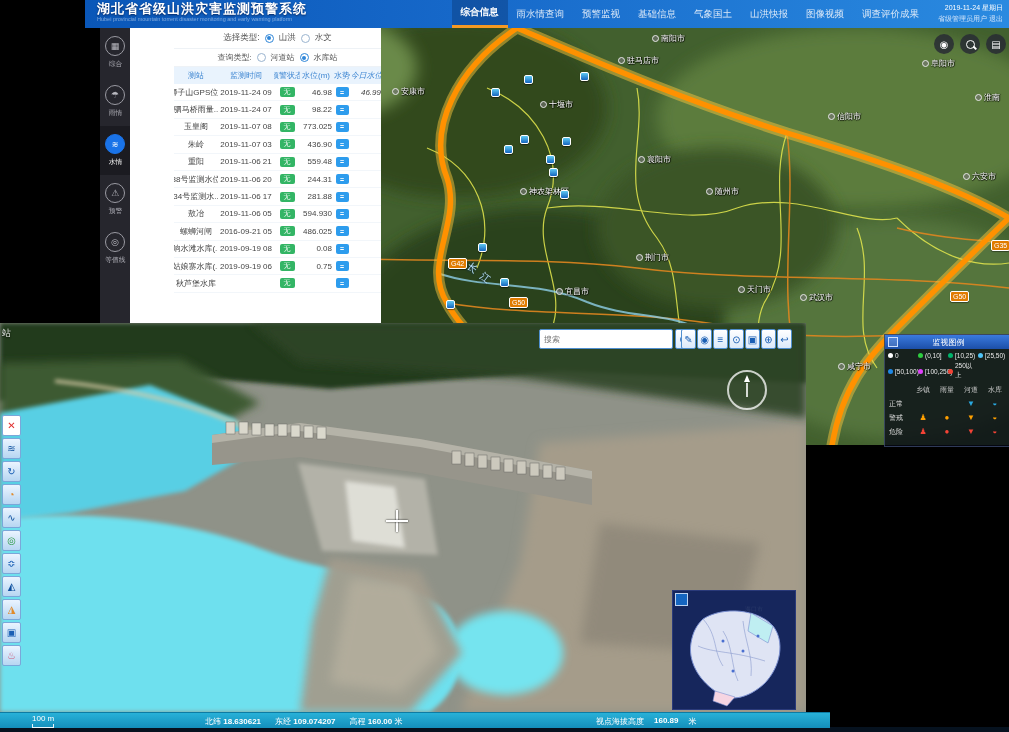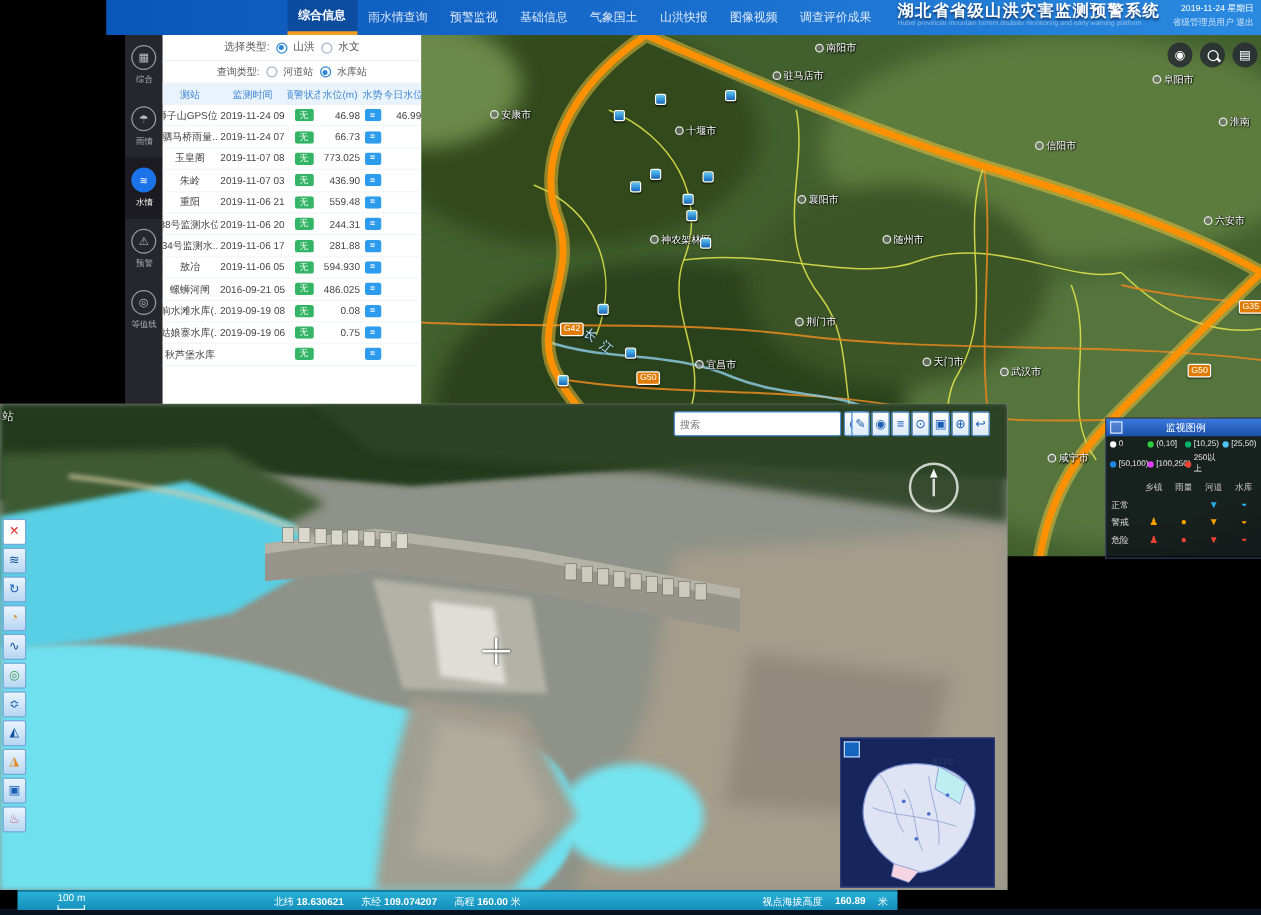--- a/index.html
+++ b/index.html
@@ -21,34 +21,34 @@
   
   #sidebar{left:100px;top:28px;width:30px;height:295px;background:#26262d;z-index:20;}
   .sb-item{height:49px;display:flex;flex-direction:column;align-items:center;justify-content:center;cursor:pointer;}
   .sb-item.active{background:#1b1b21;}
   .sb-circle{width:18px;height:18px;border:1px solid #9a9aa2;border-radius:50%;display:flex;align-items:center;justify-content:center;
              color:#b9b9c0;font-size:9px;}
   .sb-item.active .sb-circle{background:#1a73e8;border-color:#1a73e8;color:#fff;font-size:8px;}
   .sb-label{font-size:7.5px;color:#aeaeb6;margin-top:3px;white-space:nowrap;transform:scale(.9);}
   .sb-item.active .sb-label{color:#fff;}
   
-  #panel{left:130px;top:28px;width:207px;height:302px;background:#fff;z-index:20;overflow:hidden;font-size:8px;color:#444;}
+  #panel{left:130px;top:28px;width:207px;height:302px;background:#fff;z-index:20;overflow:hidden;font-size:8px;color:#444;padding-left:44px;}
   .filter-row{height:20px;display:flex;align-items:center;justify-content:center;gap:5px;border-bottom:1px solid #eef2f6;color:#555;font-size:8.5px;}
   .filter-row2{height:17px;border-bottom:1px solid #eef2f6;font-size:8px;}
   .radio{width:7px;height:7px;border:1px solid #9ab4cf;border-radius:50%;display:inline-block;position:relative;background:#fff;}
   .radio.on{border-color:#2f86d8;}
   .radio.on::after{content:"";position:absolute;left:1.5px;top:1.5px;width:4px;height:4px;border-radius:50%;background:#2f86d8;}
   #tabs{height:22px;display:flex;align-items:stretch;border-bottom:1px solid #dfe8f2;}
   .tab{padding:0 12px;display:flex;align-items:center;font-size:9px;color:#666;cursor:pointer;}
   .tab.active{color:#1a73e8;font-weight:bold;border-bottom:2px solid #1a73e8;}
   #thead{height:17px;background:#e9f3fd;display:flex;align-items:center;color:#3f87d2;font-size:8px;}
   .trow{height:16.4px;display:flex;align-items:center;border-bottom:1px solid #f2f6fa;cursor:pointer;}
   .c{display:flex;align-items:center;justify-content:center;overflow:hidden;white-space:nowrap;flex:none;}
   .c.name{width:44px;}.c.time{width:56px;}.c.st{width:26px;}.c.lvl{width:32px;justify-content:flex-end;}
-  .c.tr{width:20px;}.c.today{width:29px;justify-content:flex-end;padding-right:1px;}
+  .c.tr{width:20px;}.c.today{width:29px;justify-content:flex-end;padding-right:1px;font-style:italic;}
   #thead .c{justify-content:center;}
   .badge{width:15px;height:10px;border-radius:2px;color:#fff;font-size:7px;font-style:normal;
          display:flex;align-items:center;justify-content:center;}
   .badge.g{background:#33b565;}
   .badge.b{background:#2d9ced;width:13px;font-weight:bold;}
   
   #map{left:337px;top:28px;width:672px;height:417px;z-index:10;overflow:hidden;background:#3f5a2f;}
   .city{position:absolute;display:flex;align-items:center;gap:2px;color:#fff;font-size:8px;text-shadow:0 1px 1px #000,1px 0 1px #000;white-space:nowrap;}
   .city b{font-weight:normal;}
   .cdot{width:5px;height:5px;border:1px solid #e8e8e8;border-radius:50%;background:rgba(120,120,120,.6);display:inline-block;}
@@ -101,47 +101,47 @@
   
   #crosshair{left:386px;top:187px;width:22px;height:22px;}
   #crosshair::before,#crosshair::after{content:"";position:absolute;background:#fff;box-shadow:0 0 2px #000;}
   #crosshair::before{left:10px;top:0;width:2px;height:22px;}
   #crosshair::after{left:0;top:10px;width:22px;height:2px;}
   
   #inset{left:672px;top:267px;width:122px;height:118px;background:#16265c;border:1px solid #2a3a7a;overflow:hidden;cursor:pointer;}
   #inset-icon{position:absolute;left:2px;top:2px;width:11px;height:11px;background:#1565c0;border:1px solid #bcd2f0;z-index:2;}
   #inset-label{position:absolute;left:72px;top:14px;font-size:6px;color:#2a3a6a;z-index:2;}
   
-  #statusbar{left:0;top:712px;width:704px;height:15px;background:linear-gradient(#28b1d8,#148fbb);z-index:50;
-             border-top:1px solid #0d7ba3;color:#fff;font-size:8px;margin-left:14px;}
+  #statusbar{left:0;top:712px;width:830px;height:15px;background:linear-gradient(#28b1d8,#148fbb);z-index:50;
+             border-top:1px solid #0d7ba3;color:#fff;font-size:8px;}
   #sb-scale{position:absolute;left:32px;top:1px;}
   #sb-scale i{display:block;height:3px;border:1px solid #e8f6fb;border-top:none;font-style:normal;margin-top:1px;}
   #sb-coords{position:absolute;left:205px;top:3px;display:flex;gap:14px;white-space:nowrap;}
   #sb-view{position:absolute;left:596px;top:3px;display:flex;gap:10px;white-space:nowrap;}
   .sb-num{font-weight:bold;}
   #bottom-strip{left:0;top:727px;width:1009px;height:5px;background:#06121f;}
 </style>
 </head>
 <body>
 
 <div id="header" class="abs">
+  <div id="title-block">
+    <div id="app-title">湖北省省级山洪灾害监测预警系统</div>
+    <div id="app-subtitle">Hubei provincial mountain torrent disaster monitoring and early warning platform</div>
+  </div>
   <div id="nav">
     <div class="nav-item active">综合信息</div>
     <div class="nav-item">雨水情查询</div>
     <div class="nav-item">预警监视</div>
     <div class="nav-item">基础信息</div>
     <div class="nav-item">气象国土</div>
     <div class="nav-item">山洪快报</div>
     <div class="nav-item">图像视频</div>
     <div class="nav-item">调查评价成果</div>
   </div>
-  <div id="title-block">
-    <div id="app-title">湖北省省级山洪灾害监测预警系统</div>
-    <div id="app-subtitle">Hubei provincial mountain torrent disaster monitoring and early warning platform</div>
-  </div>
   <div id="date-block">
     <div id="date-line">2019-11-24 星期日</div>
     <div id="user-line">省级管理员用户 退出</div>
   </div>
 </div>
 
 <div id="sidebar" class="abs">
   <div class="sb-item">
     <span class="sb-circle">▦</span>
     <span class="sb-label">综合</span>
@@ -199,21 +199,21 @@
           <i class="badge b">=</i>
         </span>
         <span class="c today">46.99</span>
     </div>
     <div class="trow">
       <span class="c name">驷马桥雨量..</span>
         <span class="c time">2019-11-24 07</span>
         <span class="c st">
           <i class="badge g">无</i>
         </span>
-        <span class="c lvl">66.73</span>
+        <span class="c lvl">98.22</span>
         <span class="c tr">
           <i class="badge b">=</i>
         </span>
         <span class="c today"></span>
     </div>
     <div class="trow">
       <span class="c name">玉皇阁</span>
         <span class="c time">2019-11-07 08</span>
         <span class="c st">
           <i class="badge g">无</i>

